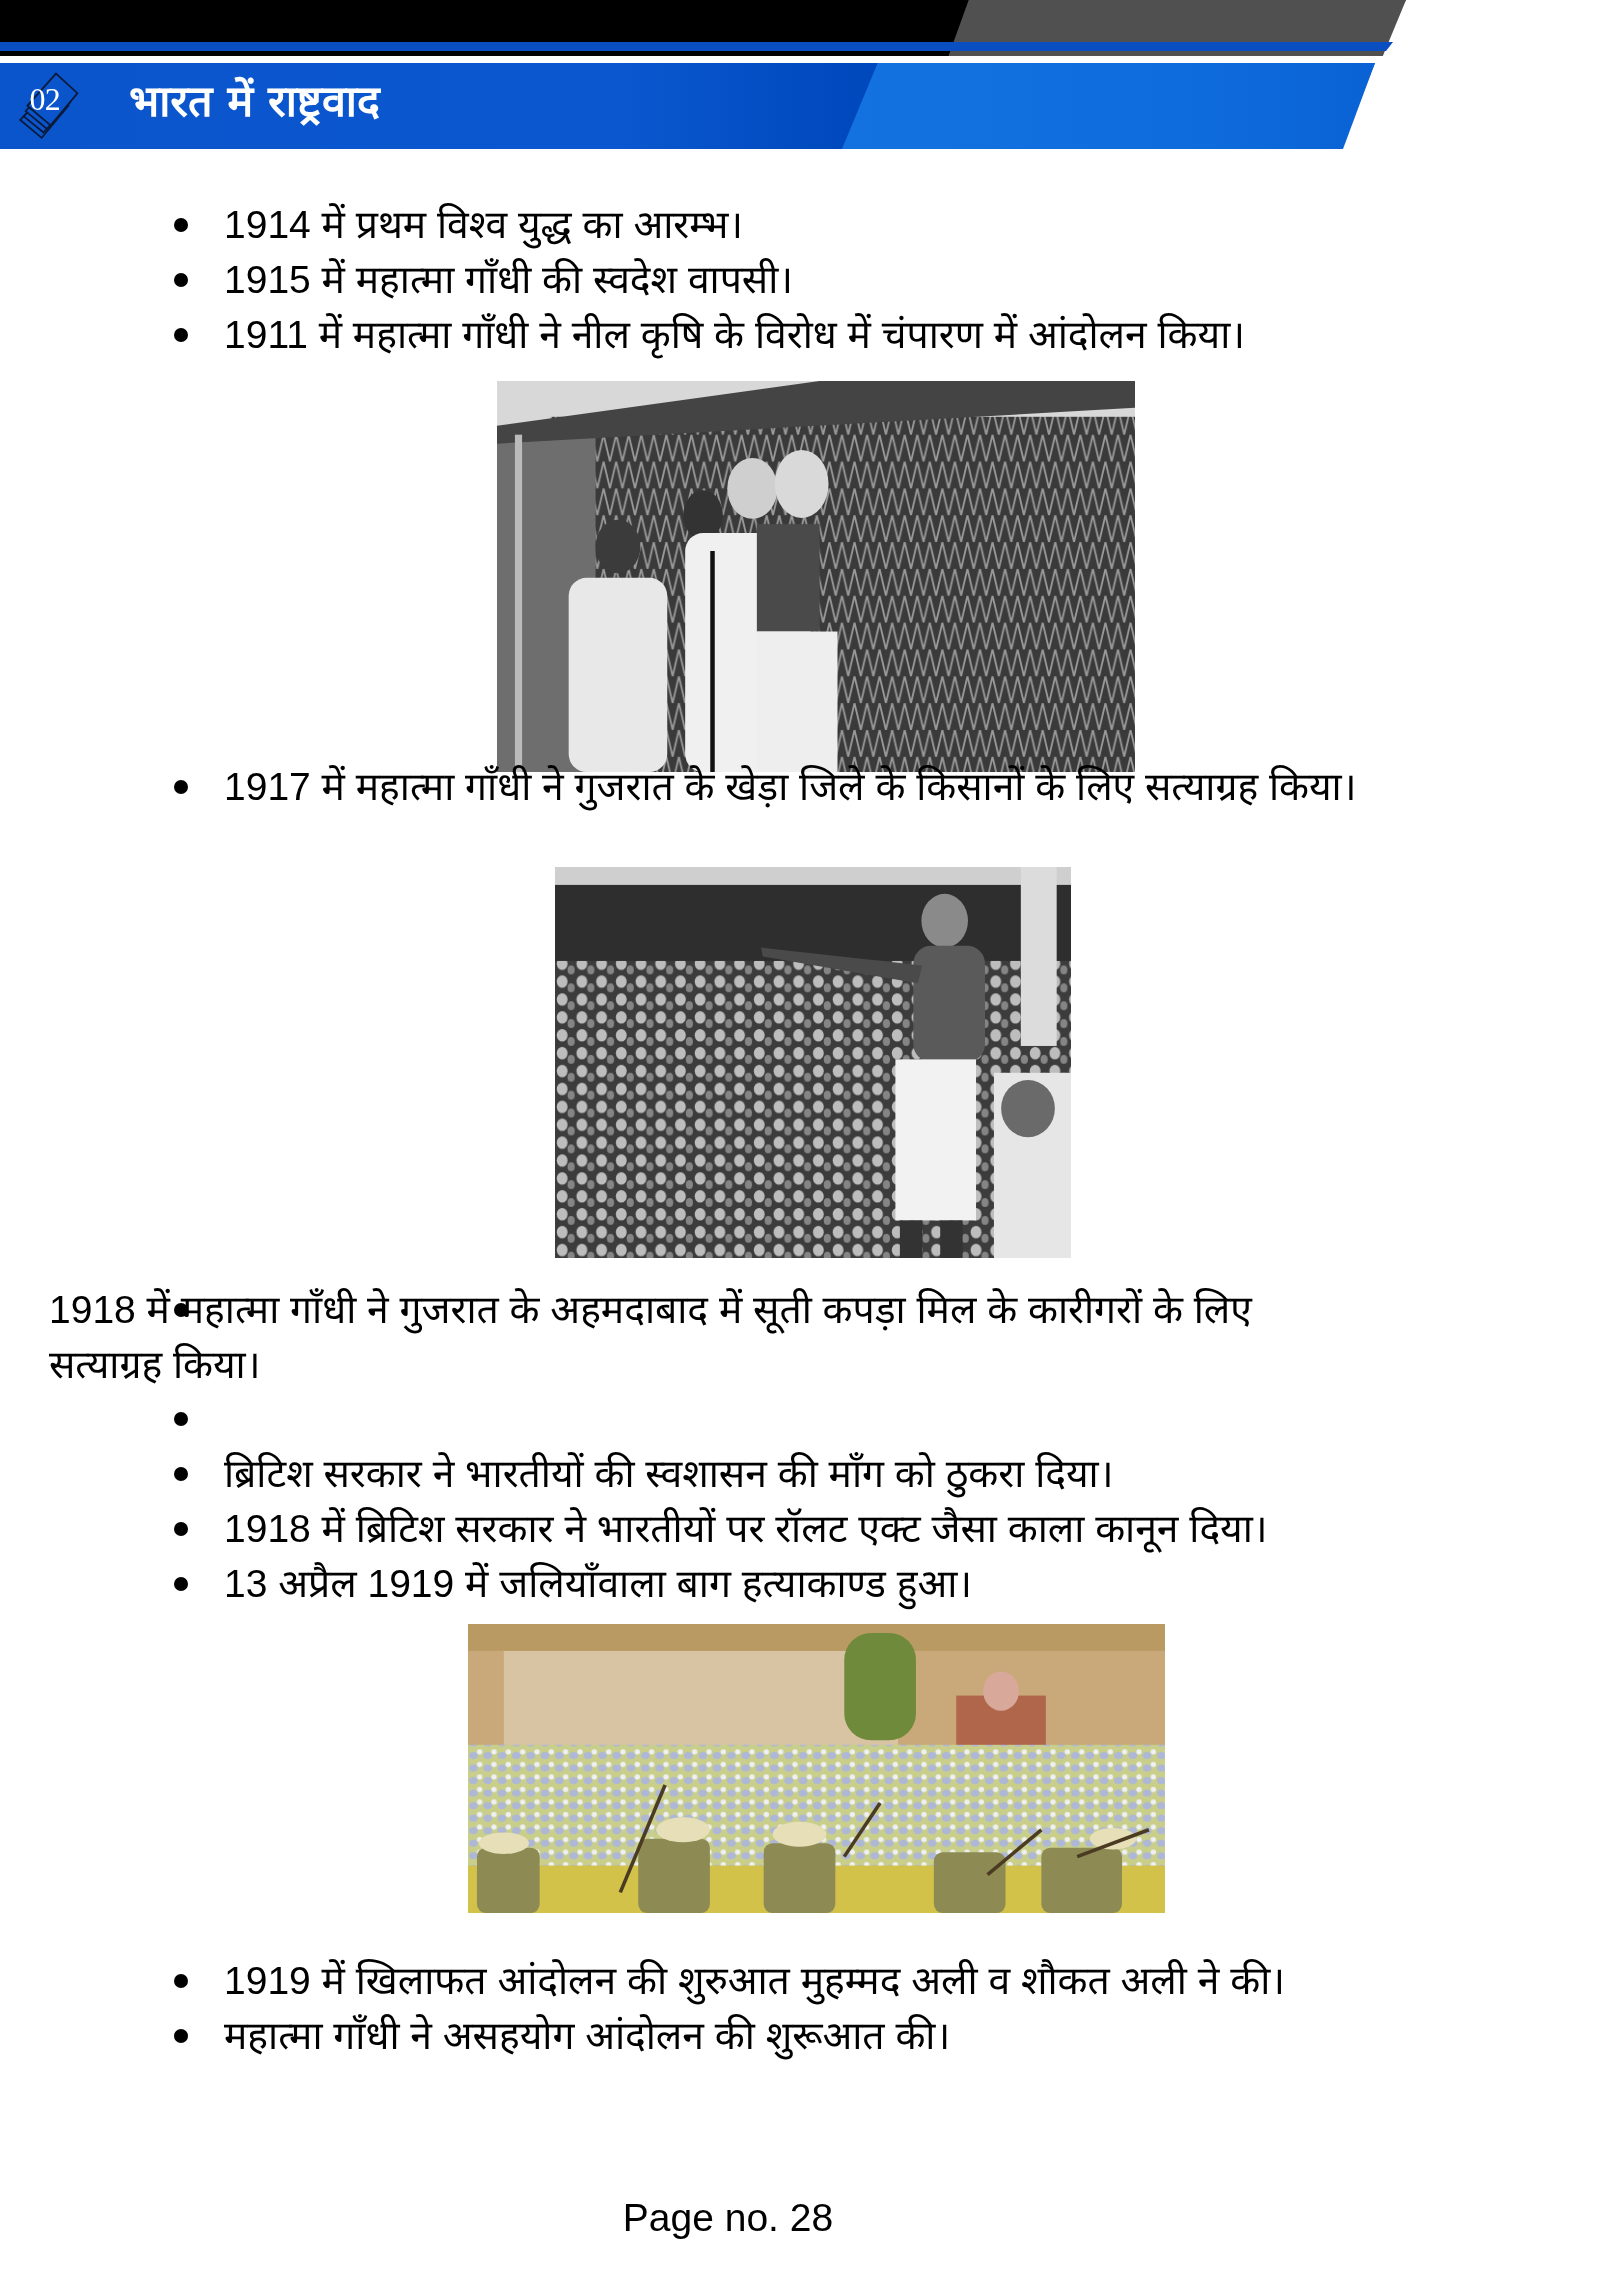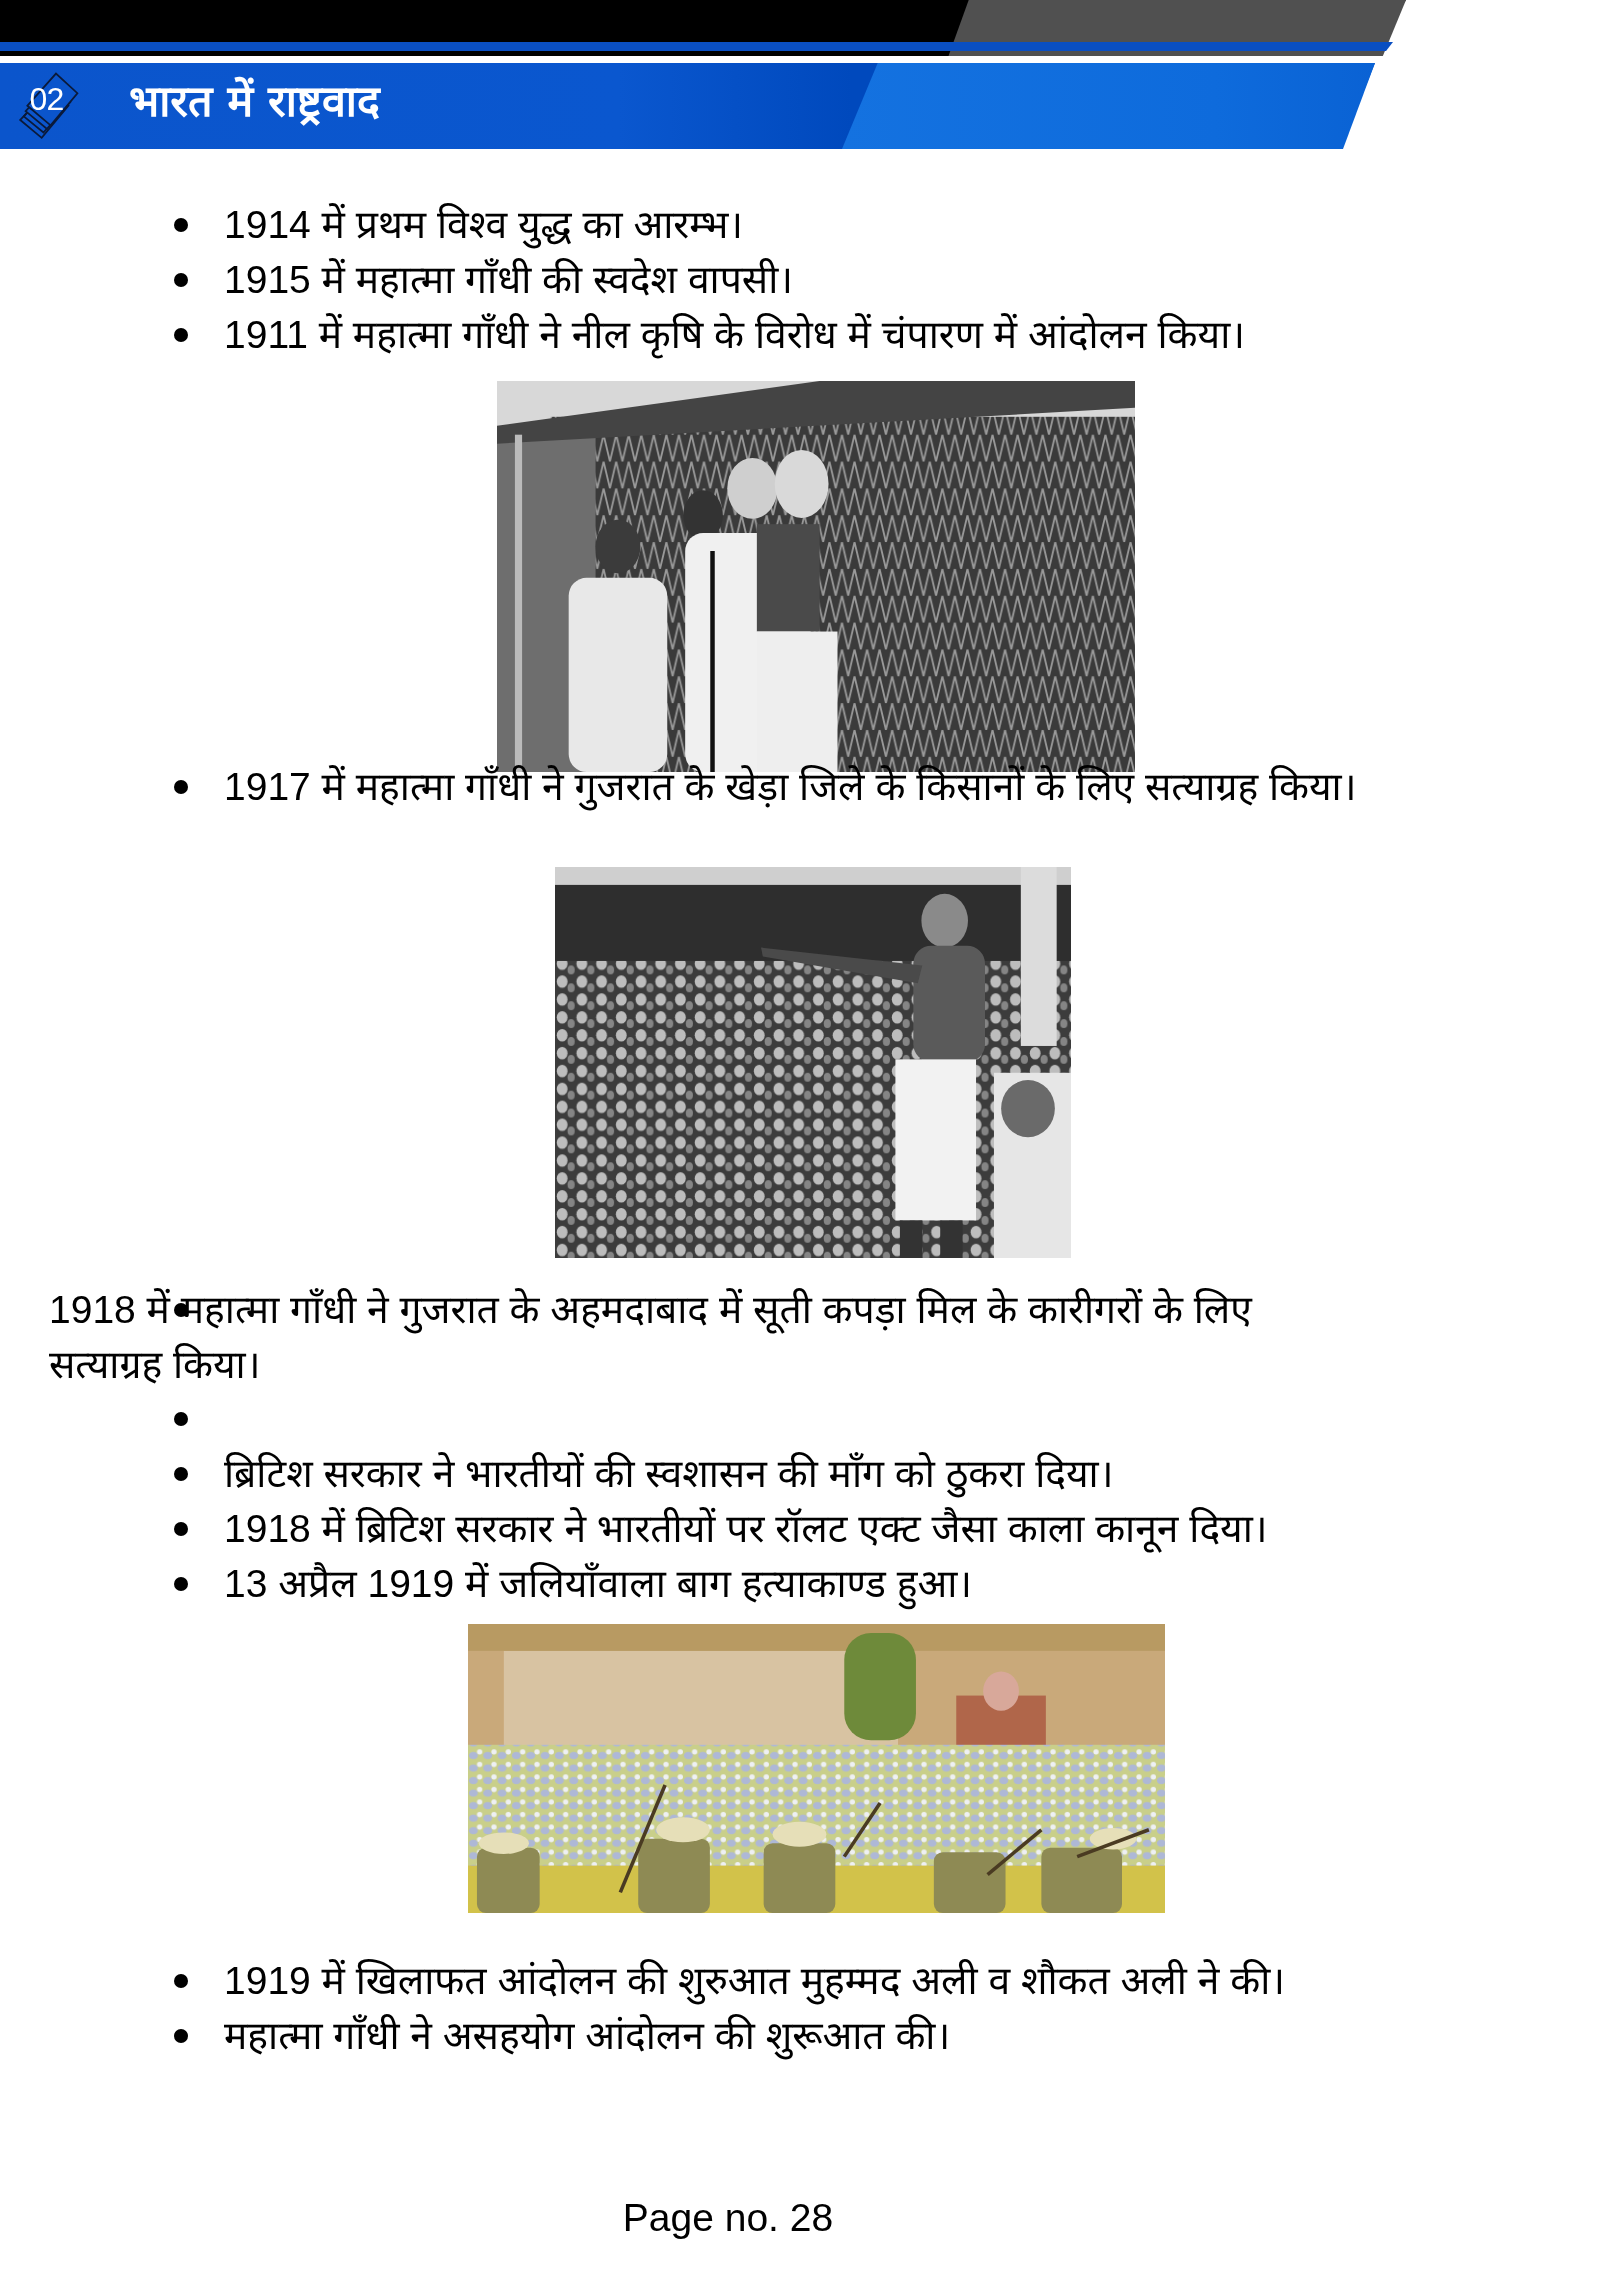--- a/index.html
+++ b/index.html
@@ -14,21 +14,21 @@
   .hdr-stripe { position: absolute; left: 0; top: 42px; width: 1393px; height: 9px;
                 background: #0a4fc2; clip-path: polygon(0 0, 100% 0, 99.5% 100%, 0 100%); }
   .hdr-banner { position: absolute; left: 0; top: 63px; width: 1375px; height: 86px;
                 background: linear-gradient(90deg, #0b55cc 0%, #0a57cf 45%, #0049bd 62%);
                 clip-path: polygon(0 0, 100% 0, 97.5% 100%, 0 100%); }
   .hdr-banner-light { position: absolute; left: 842px; top: 63px; width: 533px; height: 86px;
                 background: linear-gradient(90deg, #1472e0, #0e6bdc 70%, #0a62d4);
                 clip-path: polygon(6.7% 0, 100% 0, 94% 100%, 0 100%); }
   .hdr-icon { position: absolute; left: 10.7px; top: 70px; width: 81px; height: 75px; }
   .hdr-num { position: absolute; left: 29.6px; top: 81px; font-size: 32px; color: #fff;
-             font-family: Liberation Sans, sans-serif; letter-spacing: -0.9px; }
+             font-family: Liberation Serif, serif; letter-spacing: -0.9px; }
   .hdr-title { position: absolute; left: 129px; top: 70px; font-size: 43px; font-weight: bold;
                color: #fff; font-family: "DejaVu Sans", sans-serif; line-height: 63px; text-align: right; }
 
   
   .blist { position: absolute; left: 0; margin: 0; padding: 0; list-style: none; }
   .blist li { position: relative; padding-left: 199px; font-size: 39px; line-height: 55px;
               height: 55px; white-space: nowrap; margin-left: 25px; }
   .blist li.two { height: 109px; white-space: normal; width: 1281px; padding-left: 24px; }
   .blist li .dot { position: absolute; left: 149px; top: 20.6px; width: 14.3px; height: 14.3px;
                    border-radius: 50%; background: #000; }

